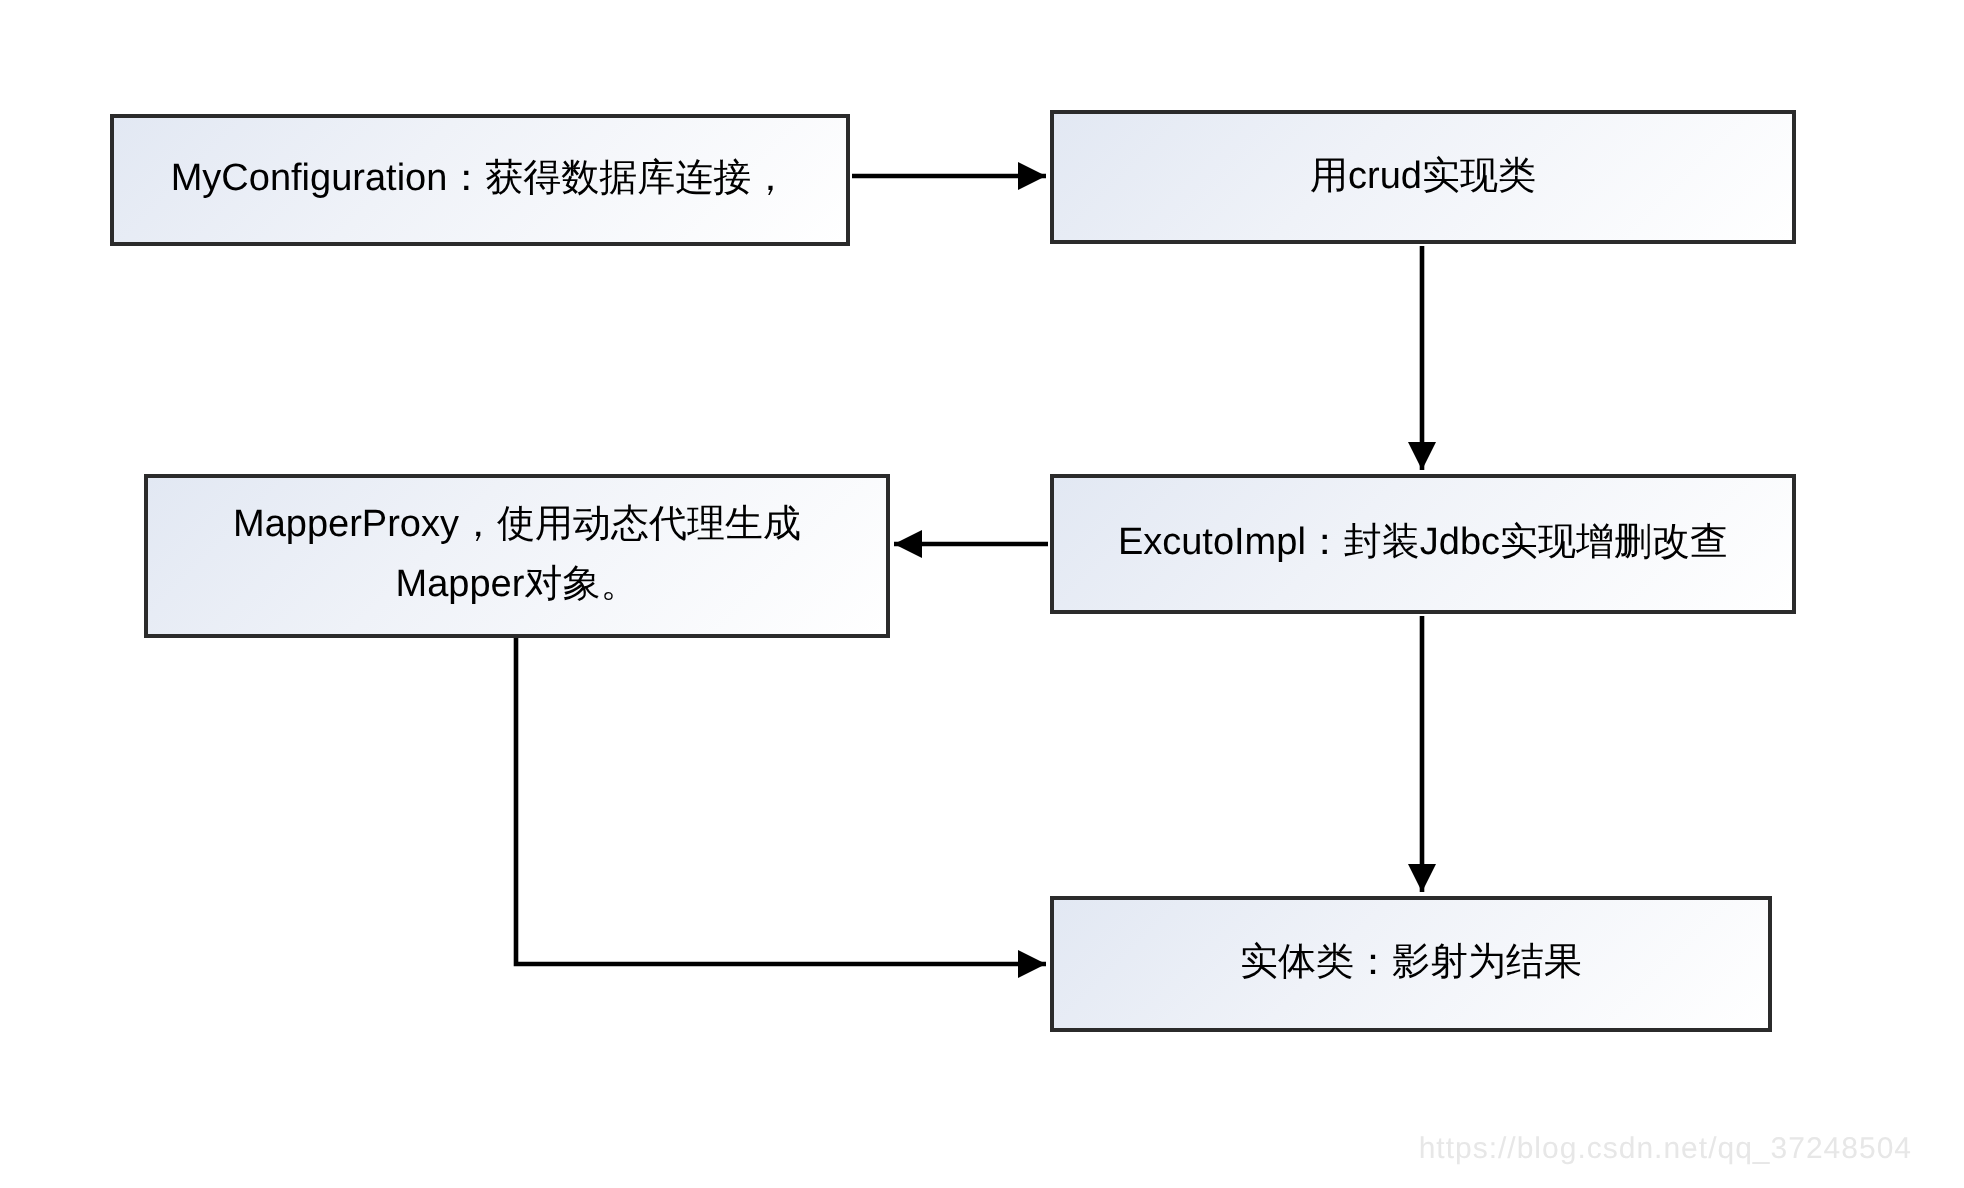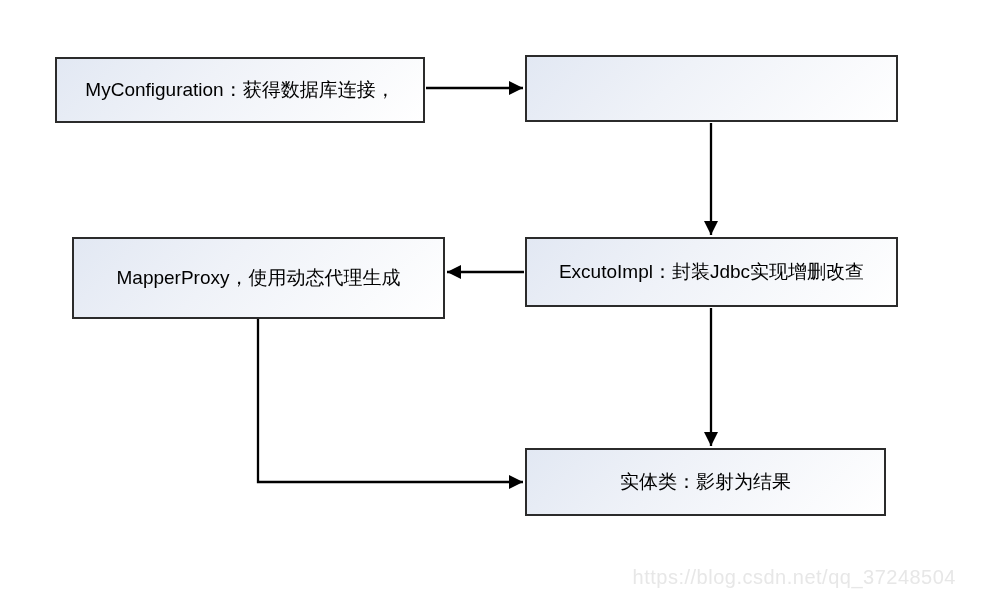--- a/index.html
+++ b/index.html
@@ -45,21 +45,21 @@
     left: 0;
     top: 0;
     width: 982px;
     height: 594px;
     pointer-events: none;
   }
   .watermark {
     position: absolute;
     right: 26px;
     top: 566px;
-    font-size: 20px;
+    font-size: 15px;
     color: #e7e7e7;
     letter-spacing: 0.5px;
     white-space: nowrap;
   }
 </style>
 </head>
 <body>
 
 <div id="canvas">
 
@@ -74,24 +74,26 @@
     <path d="M524,272 L447,272" stroke="#000000" stroke-width="2.3" fill="none" marker-end="url(#ah)"></path>
     <path d="M711,308 L711,446" stroke="#000000" stroke-width="2.3" fill="none" marker-end="url(#ah)"></path>
     <path d="M258,308 L258,482 L523,482" stroke="#000000" stroke-width="2.3" fill="none" marker-end="url(#ah)"></path>
   </svg>
 
   <div class="flow-box" id="box-myconfiguration">
     <span class="box-line">MyConfiguration：获得数据库连接，</span>
   </div>
 
   <div class="flow-box" id="box-sqlsession">
+    <span class="box-line">用crud实现类</span>
   </div>
 
   <div class="flow-box" id="box-mapperproxy">
     <span class="box-line">MapperProxy，使用动态代理生成</span>
+    <span class="box-line">Mapper对象。</span>
   </div>
 
   <div class="flow-box" id="box-excutoimpl">
     <span class="box-line">ExcutoImpl：封装Jdbc实现增删改查</span>
   </div>
 
   <div class="flow-box" id="box-entity">
     <span class="box-line">实体类：影射为结果</span>
   </div>
 

